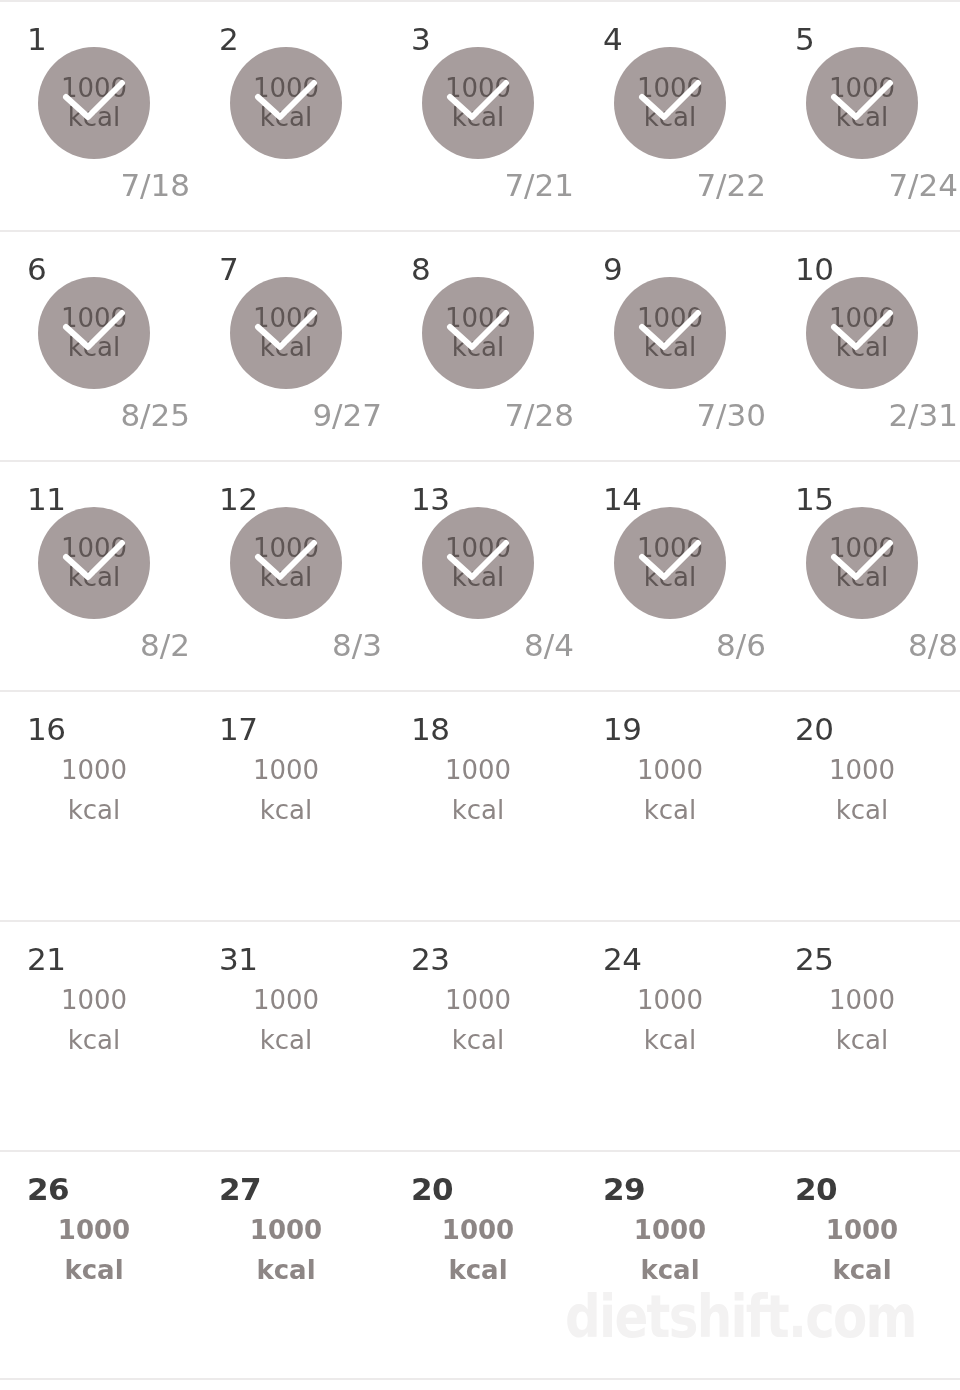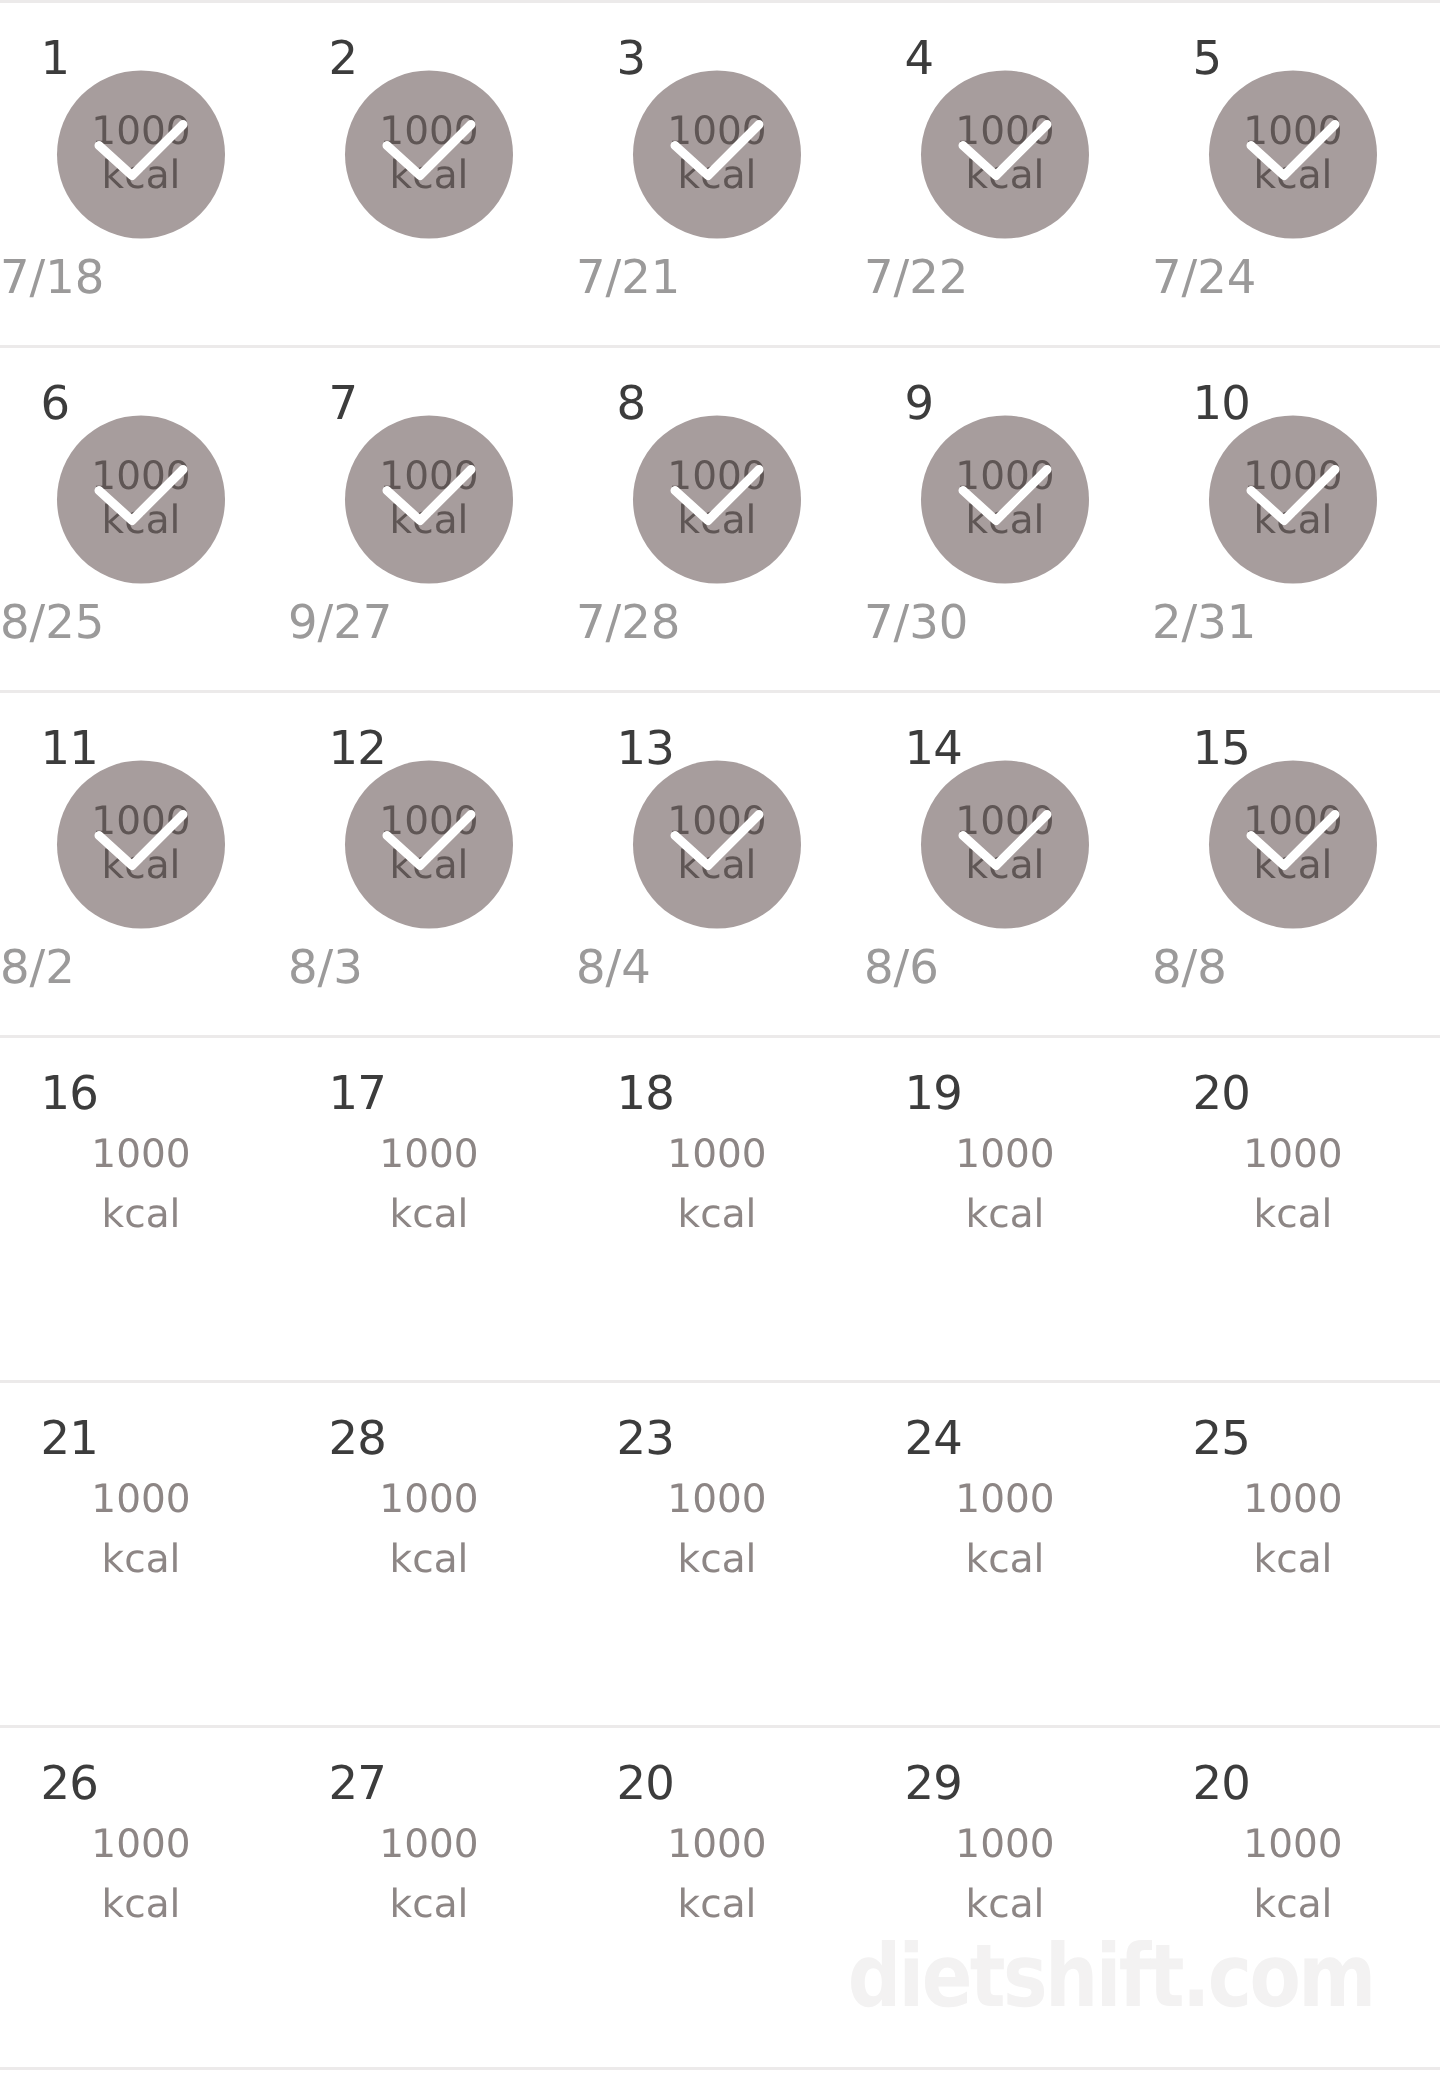--- a/index.html
+++ b/index.html
@@ -23,20 +23,21 @@
 
   .row {
     position: relative;
     display: flex;
     height: 230px;
     box-sizing: border-box;
     border-top: 2px solid #eceaea;
   }
   .row:last-child {
     border-bottom: 2px solid #eceaea;
+    font-weight: bold;
   }
 
   .cell {
     position: relative;
     width: 192px;
     height: 100%;
     box-sizing: border-box;
   }
 
   
@@ -109,21 +110,21 @@
     line-height: 1.55;
     z-index: 2;
   }
 
   
   .date {
     position: absolute;
     left: 0;
     top: 168px;
     width: 190px;
-    text-align: left;
+    text-align: right;
     font-size: 31px;
     line-height: 1;
     color: #9b9a9a;
     letter-spacing: 0px;
     z-index: 2;
   }
 
   
   .watermark {
     position: absolute;
@@ -385,21 +386,21 @@
     </div>
     <div class="row">
       <div class="cell">
         <div class="idx">21</div>
         <div class="plain-text">
           <span>1000</span>
           <span>kcal</span>
         </div>
       </div>
       <div class="cell">
-        <div class="idx">28</div>
+        <div class="idx">31</div>
         <div class="plain-text">
           <span>1000</span>
           <span>kcal</span>
         </div>
       </div>
       <div class="cell">
         <div class="idx">23</div>
         <div class="plain-text">
           <span>1000</span>
           <span>kcal</span>

